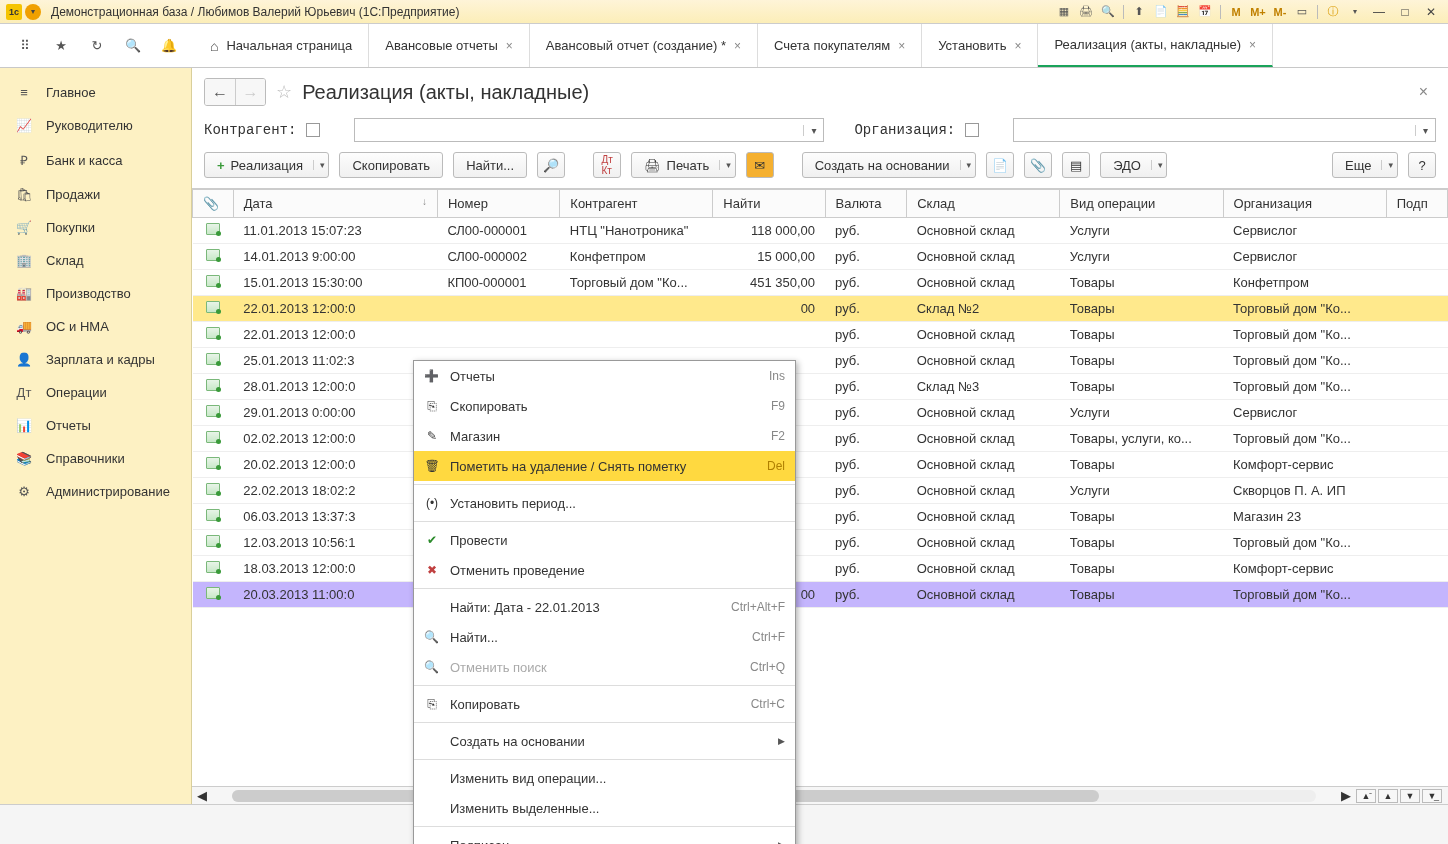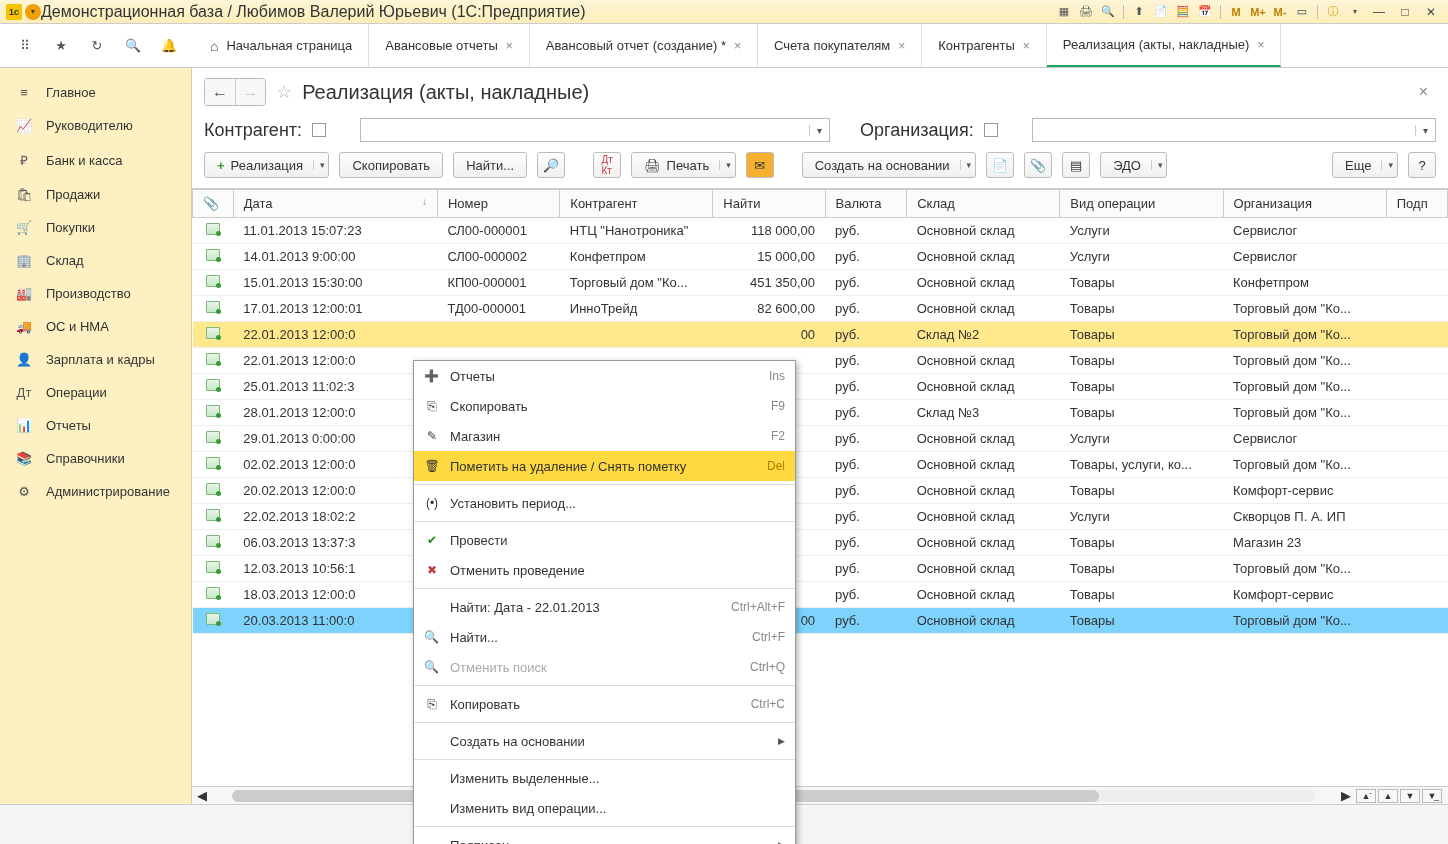--- a/index.html
+++ b/index.html
@@ -2,21 +2,21 @@
 <html><head>
 <meta charset="utf-8">
 <style>
 * { box-sizing: border-box; margin: 0; padding: 0; font-family: Arial, sans-serif; }
 body { display: flex; flex-direction: column; height: 844px; width: 1448px; overflow: hidden; background: #fff; font-size: 13px; color: #333; }
 
 
 .titlebar { height: 24px; background: linear-gradient(#fef4d8, #fceeb8); display: flex; align-items: center; padding: 0 6px; border-bottom: 1px solid #ccc; }
 .titlebar .logo { width: 16px; height: 16px; background: #f5c400; border-radius: 2px; display: flex; align-items: center; justify-content: center; font-size: 9px; font-weight: bold; }
 .titlebar .dd { width: 16px; height: 16px; background: #f0a000; border-radius: 50%; margin-left: 3px; display:flex;align-items:center;justify-content:center;font-size:8px;color:#444; }
-.titlebar .title { font-size: 16px; color: #333; flex: 1; }
+.titlebar .title { margin-left: 10px; font-size: 12px; color: #333; flex: 1; }
 .titlebar .ticons { display: flex; gap: 4px; align-items: center; }
 .titlebar .ticon { width: 18px; height: 16px; display: flex; align-items: center; justify-content: center; font-size: 11px; color: #555; }
 .titlebar .sep { width: 1px; height: 14px; background: #bbb; margin: 0 2px; }
 .titlebar .wctl { width: 22px; text-align: center; font-size: 12px; color: #444; }
 
 
 .toolbar-row { height: 44px; background: #fff; border-bottom: 1px solid #c8c8c8; display: flex; align-items: center; }
 .toolbar-icons { display: flex; gap: 18px; padding: 0 16px; }
 .toolbar-icons .ti { width: 18px; height: 18px; display:flex; align-items:center; justify-content:center; color:#555; }
 .tabs { display: flex; height: 100%; align-items: stretch; }
@@ -34,41 +34,41 @@
 .content { flex: 1; display: flex; flex-direction: column; min-width: 0; }
 .page-head { display: flex; align-items: center; padding: 10px 12px 8px 12px; gap: 10px; }
 .navbtns { display:flex; border:1px solid #bbb; border-radius:3px; overflow:hidden; }
 .navbtn { width: 30px; height: 26px; display:flex;align-items:center;justify-content:center; background:#f7f7f7; font-size:16px; color:#555; }
 .navbtn + .navbtn { border-left:1px solid #ccc; }
 .star { font-size:18px; color:#bbb; }
 .page-title { font-size: 20px; font-weight: normal; }
 .page-close { margin-left:auto; font-size:16px; color:#888; padding-right:8px; }
 
 .filter-row { display:flex; align-items:center; gap:10px; padding: 4px 12px 10px 12px; }
-.filter-row label { font-size:18px; }
+.filter-row label { font-size:14px;font-family:Liberation Mono, monospace; }
 .chk { width:14px; height:14px; border:1px solid #999; }
 .combo { border:1px solid #bbb; height:24px; display:flex; align-items:center; }
 .combo .cin { flex:1; height:100%; }
 .combo .carrow { width:20px; border-left:1px solid #ccc; text-align:center; font-size:10px; color:#555; }
 
 .action-row { display:flex; align-items:center; gap:10px; padding: 0 12px 10px 12px; flex-wrap:nowrap; }
 .btn { border:1px solid #bbb; background:linear-gradient(#fdfdfd,#f0f0f0); height:26px; border-radius:3px; display:flex; align-items:center; padding:0 12px; gap:6px; cursor:pointer; font-size:13px; white-space:nowrap; }
 .btn.split { padding-right:4px; }
 .btn .arrow { border-left:1px solid #ccc; padding-left:6px; margin-left:4px; font-size:9px; color:#555; }
 .btn.icon-only { padding: 0 6px; width:28px; justify-content:center; }
 .plus { color:#3a9a3a; font-weight:bold; }
 
 .table-wrap { flex:1; overflow:hidden; position:relative; border-top:1px solid #ccc; }
 table { border-collapse: collapse; width: 100%; font-size:13px; }
 th { text-align:left; font-weight:normal; padding: 6px 10px; border:1px solid #ccc; background:#fbfbfb; position:sticky; top:0; }
 th.sort-ind::after { content:"↓"; float:right; color:#888; font-size:10px; }
 td { padding: 5px 10px; border-bottom:1px solid #eee; white-space:nowrap; overflow:hidden; text-overflow:ellipsis; }
 td.num { text-align:right; }
 tr.sel td { background:#ffe98c; }
-tr.del td { background:#7dd3fc; }
+tr.del td { background:#c4b5fd; }
 .docicon { width:14px; height:12px; background:linear-gradient(#e8f4e8,#c8e8c8); border:1px solid #7ab87a; border-radius:1px; display:inline-block; position:relative; }
 .docicon::after{content:"";position:absolute;right:-2px;bottom:-2px;width:5px;height:5px;background:#3a9a3a;border-radius:50%;}
 
 .hscroll { height: 18px; background:#f6f6f6; border-top:1px solid #ccc; display:flex; align-items:center; }
 .hscroll .track { flex:1; height:12px; background:#eee; margin:0 20px; border-radius:6px; position:relative; }
 .hscroll .thumb { position:absolute; left:0; width:80%; height:100%; background:#ccc; border-radius:6px; }
 .hscroll .navg { display:flex; gap:2px; padding-right:6px; }
 .hscroll .navg .b { width:20px;height:14px;border:1px solid #bbb;background:#f7f7f7;font-size:9px;display:flex;align-items:center;justify-content:center; }
 
 .footer { height: 40px; background:#f5f5f5; border-top:1px solid #ccc; }
@@ -136,21 +136,21 @@
       </div>
     <div class="tab">
         <span>Авансовый отчет (создание) *</span>
         <span class="closex">×</span>
       </div>
     <div class="tab">
         <span>Счета покупателям</span>
         <span class="closex">×</span>
       </div>
     <div class="tab">
-        <span>Контрагенты</span>
+        <span>Установить</span>
         <span class="closex">×</span>
       </div>
     <div class="tab active">
         <span>Реализация (акты, накладные)</span>
         <span class="closex">×</span>
       </div>
   </div>
 </div>
 
 <div class="body">
@@ -338,32 +338,20 @@
   <td>15.01.2013 15:30:00</td>
   <td>КП00-000001</td>
   <td>Торговый дом "Ко...</td>
   <td class="num">451 350,00</td>
   <td>руб.</td>
   <td>Основной склад</td>
   <td>Товары</td>
   <td>Конфетпром</td>
   <td></td>
             </tr>
-            <tr>
-              <td style="text-align:center"><span class="docicon"></span></td>
-  <td>17.01.2013 12:00:01</td>
-  <td>ТД00-000001</td>
-  <td>ИнноТрейд</td>
-  <td class="num">82 600,00</td>
-  <td>руб.</td>
-  <td>Основной склад</td>
-  <td>Товары</td>
-  <td>Торговый дом "Ко...</td>
-  <td></td>
-            </tr>
             <tr class="sel">
               <td style="text-align:center"><span class="docicon"></span></td>
   <td>22.01.2013 12:00:0</td>
   <td></td>
   <td></td>
   <td class="num">00</td>
   <td>руб.</td>
   <td>Склад №2</td>
   <td>Товары</td>
   <td>Торговый дом "Ко...</td>
@@ -585,26 +573,26 @@
     </div>
     <div class="msep"></div>
     <div class="mi msub">
       <span class="micon"></span>
       <span class="mlabel">Создать на основании</span>
       <span class="mkey"></span>
     </div>
     <div class="msep"></div>
     <div class="mi">
       <span class="micon"></span>
+      <span class="mlabel">Изменить вид операции...</span>
+      <span class="mkey"></span>
+    </div>
+    <div class="mi">
+      <span class="micon"></span>
       <span class="mlabel">Изменить выделенные...</span>
-      <span class="mkey"></span>
-    </div>
-    <div class="mi">
-      <span class="micon"></span>
-      <span class="mlabel">Изменить вид операции...</span>
       <span class="mkey"></span>
     </div>
     <div class="msep"></div>
     <div class="mi msub">
       <span class="micon"></span>
       <span class="mlabel">Подписан</span>
       <span class="mkey"></span>
     </div>
   </div>
 

